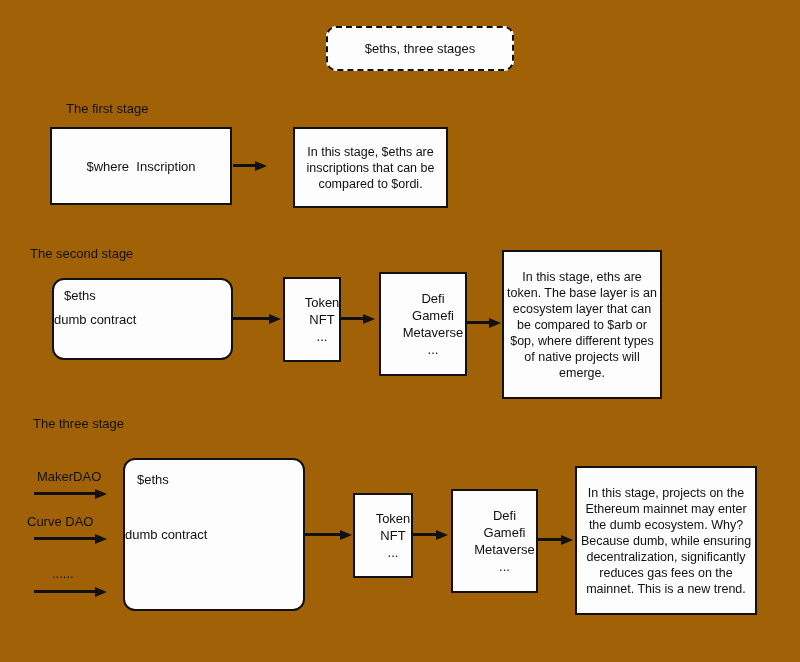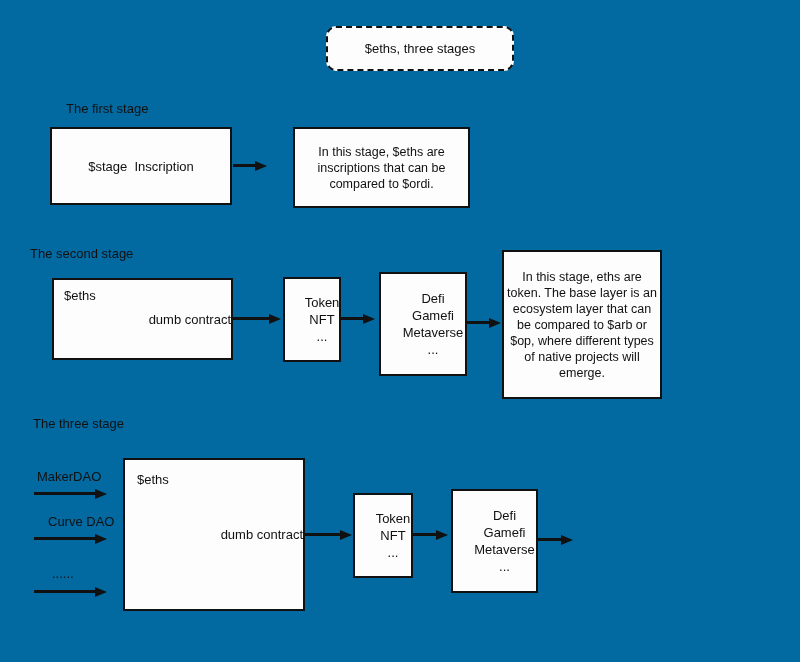--- a/index.html
+++ b/index.html
@@ -4,21 +4,21 @@
 <style>
   html, body {
     margin: 0;
     padding: 0;
     background: #ffffff;
   }
   .canvas {
     position: relative;
     width: 800px;
     height: 662px;
-    background: #0369a1;
+    background: #a16207;
     font-family: "Liberation Sans", sans-serif;
     color: #111111;
     overflow: hidden;
   }
 
   
   .title-box {
     position: absolute;
     left: 326px; top: 26px;
     width: 184px; height: 41px;
@@ -48,21 +48,21 @@
   }
   .box.desc {
     font-size: 12.5px;
     line-height: 16px;
     padding: 6px 3px;
   }
   .prelines { white-space: pre-line; line-height: 17px; margin-left: 20px; }
   .prespace { white-space: pre-wrap; }
 
   
-  .tagbox { justify-content: flex-end; }
+  .tagbox { justify-content: flex-start; border-radius: 12px; }
   .corner-tag {
     position: absolute;
     left: 10px; top: 8px;
     font-size: 13px;
   }
   .center-label { font-size: 13px; }
 
   
   .arrow {
     position: absolute;
@@ -92,26 +92,26 @@
 
 <div class="canvas">
 
   <div class="title-box">
     <span>$eths, three stages</span>
   </div>
 
   <div class="stage-heading" style="left:30px; top:101px;margin-left:36px;">The first stage</div>
 
   <div class="box" style="left:50px; top:127px; width:182px; height:78px;">
-    <span class="prespace">$stage  Inscription</span>
+    <span class="prespace">$where  Inscription</span>
   </div>
 
   <div class="arrow" style="left:233px; top:164px; width:22px;"></div>
 
-  <div class="box desc" style="left:293px; top:127px; width:177px; height:81px;">
+  <div class="box desc" style="left:293px; top:127px; width:155px; height:81px;">
     <span>In this stage, $eths are inscriptions that can be compared to $ordi.</span>
   </div>
 
   <div class="stage-heading" style="left:30px; top:246px;">The second stage</div>
 
   <div class="box tagbox" style="left:52px; top:278px; width:181px; height:82px;">
     <span class="corner-tag">$eths</span>
     <span class="center-label">dumb contract</span>
   </div>
 
@@ -136,21 +136,21 @@
 
   <div class="box desc" style="left:502px; top:250px; width:160px; height:149px;">
     <span>In this stage, eths are token. The base layer is an ecosystem layer that can be compared to $arb or $op, where different types of native projects will emerge.</span>
   </div>
 
   <div class="stage-heading" style="left:33px; top:416px;">The three stage</div>
 
   <div class="input-label" style="left:37px; top:469px;">MakerDAO</div>
   <div class="arrow" style="left:34px; top:492px; width:61px;"></div>
 
-  <div class="input-label" style="left:48px; top:514px;">Curve DAO</div>
+  <div class="input-label" style="left:27px; top:514px;">Curve DAO</div>
   <div class="arrow" style="left:34px; top:537px; width:61px;"></div>
 
   <div class="input-label" style="left:52px; top:566px;">......</div>
   <div class="arrow" style="left:34px; top:590px; width:61px;"></div>
 
   <div class="box tagbox" style="left:123px; top:458px; width:182px; height:153px;">
     <span class="corner-tag" style="top:12px; left:12px;">$eths</span>
     <span class="center-label">dumb contract</span>
   </div>
 
@@ -166,14 +166,17 @@
 
   <div class="box" style="left:451px; top:489px; width:87px; height:104px;">
     <span class="prelines">Defi
 Gamefi
 Metaverse
 ...</span>
   </div>
 
   <div class="arrow" style="left:538px; top:538px; width:23px;"></div>
 
+  <div class="box desc" style="left:575px; top:466px; width:182px; height:149px;">
+    <span>In this stage, projects on the Ethereum mainnet may enter the dumb ecosystem. Why? Because dumb, while ensuring decentralization, significantly reduces gas fees on the mainnet. This is a new trend.</span>
+  </div>
 
 </div>
 
 </body></html>

